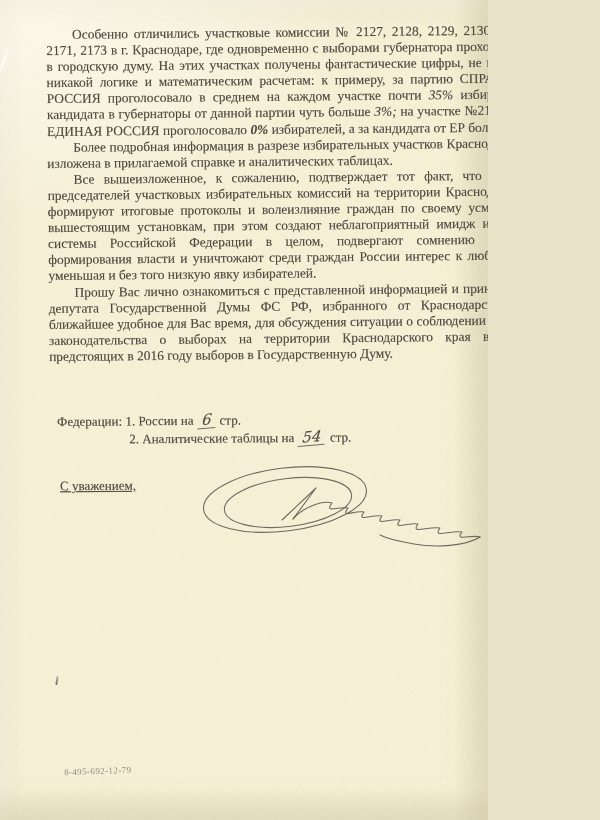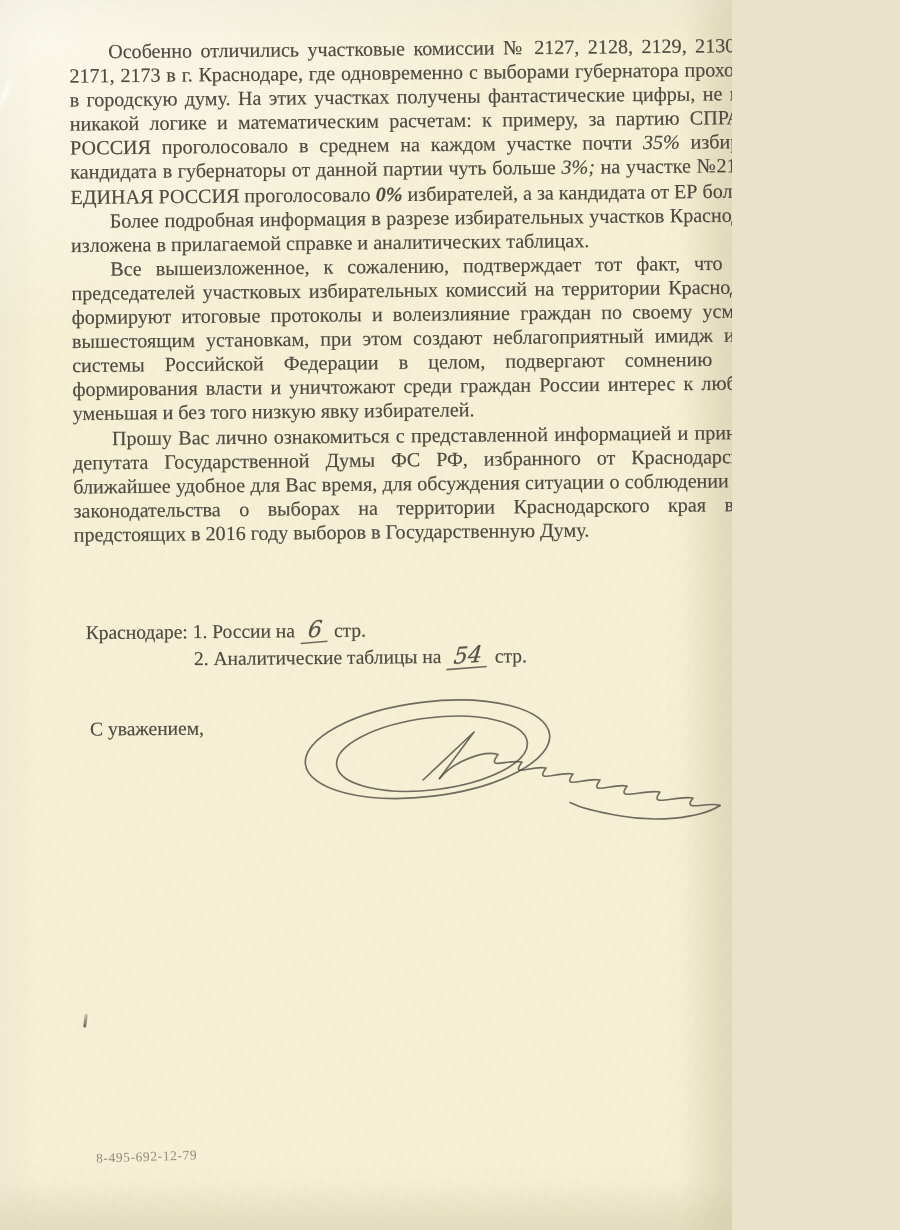--- a/index.html
+++ b/index.html
@@ -46,20 +46,21 @@
     color:#57524a;
     border-bottom:1px solid #6f6a5e;
     padding:0 4px 1px 4px;margin:0 1px;
     transform:rotate(-4deg) skewX(-10deg);
   }
   .closing{
     position:absolute;left:60px;top:478px;
     transform:rotate(-0.5deg);
     font-size:13px;color:#4f4b42;
     text-shadow:0.2px 0.2px 0.35px rgba(82,76,60,.45);
+    text-decoration:underline;
   }
   .signature{
     position:absolute;left:196px;top:458px;width:292px;height:92px;
   }
   .signature path,.signature ellipse{
     fill:none;stroke:#57534a;stroke-width:1.1;stroke-linecap:round;
     stroke-linejoin:round;opacity:.85;
   }
   .signer{
     position:absolute;left:484px;top:540px;
@@ -93,21 +94,21 @@
 
   <div class="letter-body">
     <p><span class="seg-normal">Особенно отличились участковые комиссии № 2127, 2128, 2129, 2130, 2131, 2132, 2171, 2173 в г. Краснодаре, где одновременно с выборами губернатора проходили выборы в городскую думу. На этих участках получены фантастические цифры, не поддающиеся никакой логике и математическим расчетам: к примеру, за партию СПРАВЕДЛИВАЯ РОССИЯ проголосовало в среднем на каждом участке почти </span><span class="seg-italic">35%</span><span class="seg-normal"> избирателей, а за кандидата в губернаторы от данной партии чуть больше </span><span class="seg-italic">3%;</span><span class="seg-normal"> на участке №2127 за партию ЕДИНАЯ РОССИЯ проголосовало </span><span class="seg-bold-italic">0%</span><span class="seg-normal"> избирателей, а за кандидата от ЕР более </span><span class="seg-bold-italic">86%.</span></p>
     <p><span class="seg-normal">Более подробная информация в разрезе избирательных участков Краснодарского края изложена в прилагаемой справке и аналитических таблицах.</span></p>
     <p><span class="seg-normal">Все вышеизложенное, к сожалению, подтверждает тот факт, что большинство председателей участковых избирательных комиссий на территории Краснодарского края формируют итоговые протоколы и волеизлияние граждан по своему усмотрению или вышестоящим установкам, при этом создают неблагоприятный имидж избирательной системы Российской Федерации в целом, подвергают сомнению легитимность формирования власти и уничтожают среди граждан России интерес к любым выборам, уменьшая и без того низкую явку избирателей.</span></p>
     <p><span class="seg-normal">Прошу Вас лично ознакомиться с представленной информацией и принять меня, как депутата Государственной Думы ФС РФ, избранного от Краснодарского края, в ближайшее удобное для Вас время, для обсуждения ситуации о соблюдении федерального законодательства о выборах на территории Краснодарского края в преддверии предстоящих в 2016 году выборов в Государственную Думу.</span></p>
   </div>
 
   <div class="appendix">
     <div class="appendix-row1">
-      <span>Краснодаре:</span>
+      <span>Федерации:</span>
       <span>1.</span>
       <span>России на</span>
       <span class="hand">6</span>
       <span>стр.</span>
     </div>
     <div class="appendix-row2">
       <span>2.</span>
       <span>Аналитические таблицы на</span>
       <span class="hand">54</span>
       <span>стр.</span>

